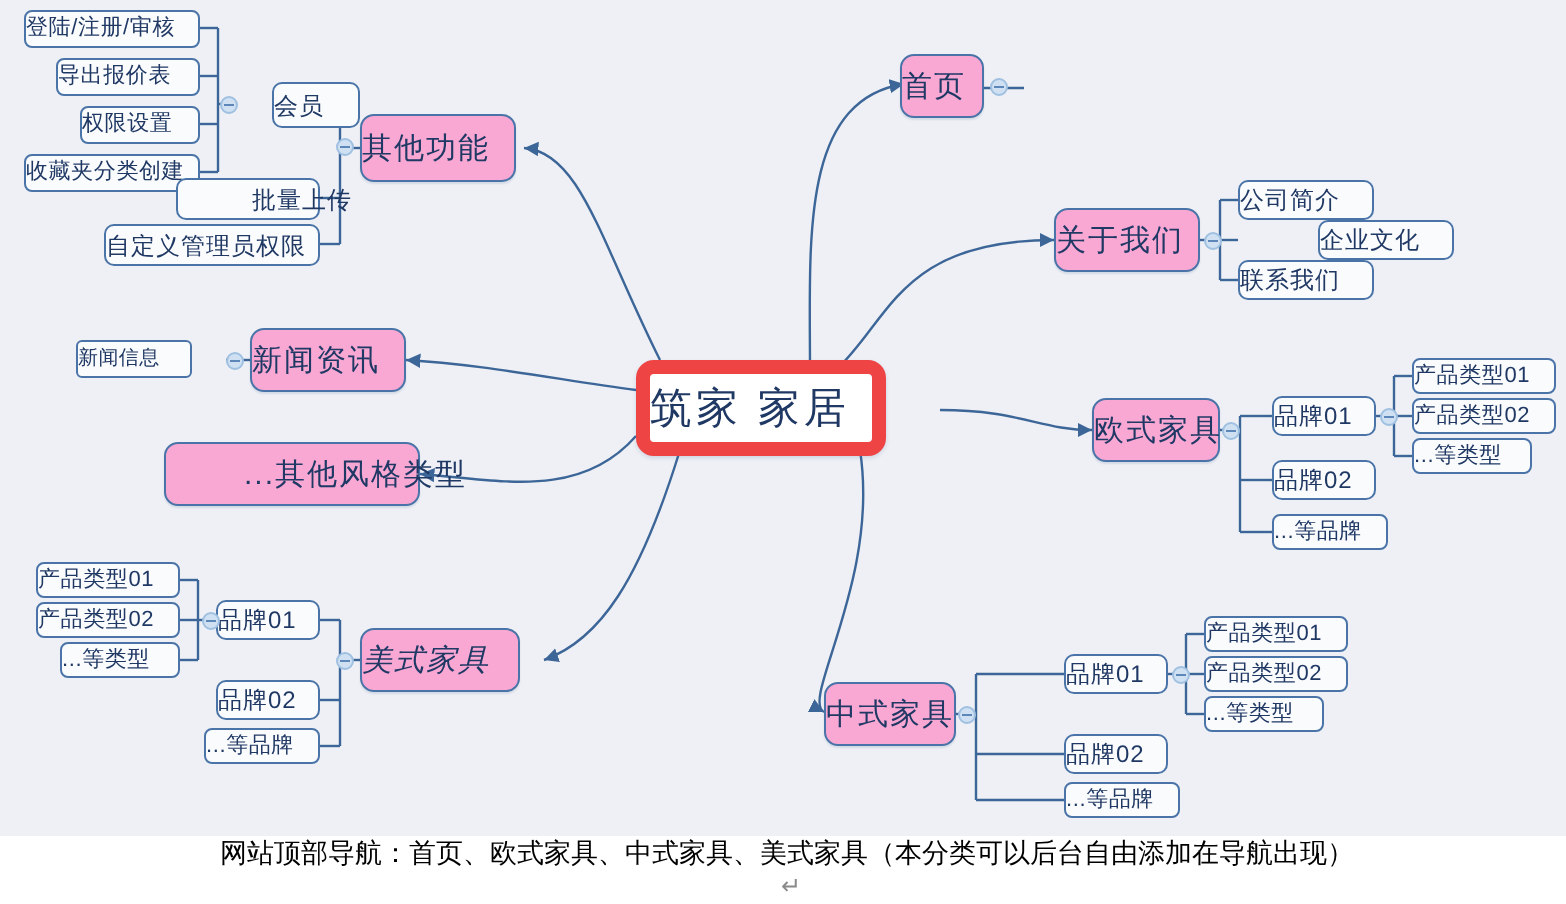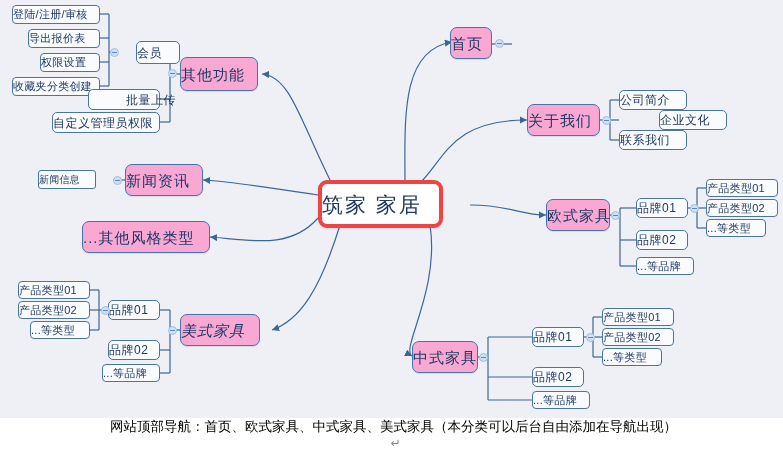--- a/index.html
+++ b/index.html
@@ -21,21 +21,21 @@
     display:flex;align-items:center;justify-content:flex-start;
     color:#1f3864;
     background:#fbfcfe;
     border:1px solid #4a74a8;
     white-space:nowrap;
     line-height:1;
     text-align:center;
   }
   
   .n-root{
-    border:4px solid #ef4444;border-radius:9px;
+    border:7px solid #ef4444;border-radius:9px;
     background:#ffffff;
     font-size:21px;letter-spacing:2px;color:#1f3864;
     box-shadow:0 1px 2px rgba(60,90,140,.18);
   }
   
   .n-l1{
     border-radius:7px;font-size:15px;letter-spacing:1px;
     background:#f9a8d4;
     box-shadow:0 1px 1px rgba(60,90,140,.14);
   }
@@ -253,21 +253,21 @@
     <div class="node n-l3" style="left:30px;top:321px;width:60px;height:18px;">
       <span>...等类型</span>
     </div>
     <div class="node n-l2" style="left:108px;top:340px;width:52px;height:20px;">
       <span>品牌02</span>
     </div>
     <div class="node n-l3" style="left:102px;top:364px;width:58px;height:18px;">
       <span>...等品牌</span>
     </div>
 
-    <div class="node n-l1" style="left:82px;top:221px;width:128px;height:32px;">
+    <div class="node n-l1" style="left:82px;top:221px;width:128px;height:32px;padding-left:39px;">
       <span>...其他风格类型</span>
     </div>
 
     <div class="node n-l1" style="left:125px;top:164px;width:78px;height:32px;">
       <span>新闻资讯</span>
     </div>
     <div class="toggle" style="left:113px;top:176px;"></div>
     <div class="node n-xs" style="left:38px;top:170px;width:58px;height:19px;">
       <span>新闻信息</span>
     </div>

